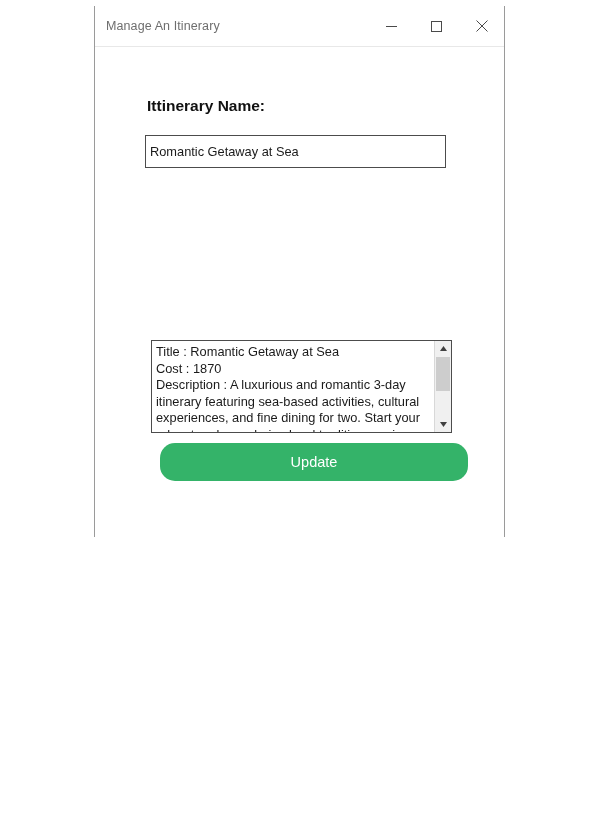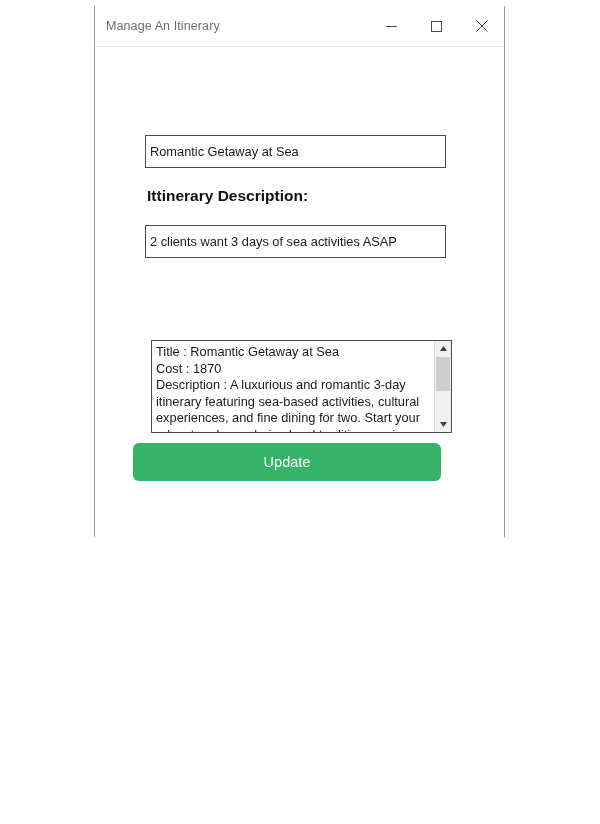--- a/index.html
+++ b/index.html
@@ -154,25 +154,25 @@
     position: absolute;
     left: 1px;
     right: 1px;
     top: 16px;
     height: 34px;
     background: #cdcdcd;
   }
 
   .btn {
     position: absolute;
-    left: 38px;
+    left: 65px;
     width: 308px;
     height: 38px;
     border: none;
-    border-radius: 6px;
+    border-radius: 15px;
     font-size: 14.5px;
     color: #ffffff;
     font-family: "Liberation Sans", sans-serif;
     cursor: pointer;
     padding: 0;
   }
 
   #btn-update {
     top: 396px;
     background: #34b369;
@@ -207,24 +207,23 @@
           <svg width="12" height="12" viewBox="0 0 12 12">
               <line x1="0.5" y1="0.5" x2="11.5" y2="11.5" stroke="#4a4a4a" stroke-width="1"></line>
               <line x1="11.5" y1="0.5" x2="0.5" y2="11.5" stroke="#4a4a4a" stroke-width="1"></line>
             </svg>
         </div>
       </div>
     </div>
 
     <div class="client">
 
+      <div class="label" id="label-name">Ittinerary Name:</div>
       <input class="text-input" id="input-name" type="text" value="Romantic Getaway at Sea" style="">
 
-      <div class="label" id="label-desc">Ittinerary Description:</div>
-      <input class="text-input" id="input-desc" type="text" value="2 clients want 3 days of sea activities ASAP" style="">
 
       <div class="result-box">
         <div class="result-text">Title : Romantic Getaway at Sea
 Cost : 1870
 Description : A luxurious and romantic 3-day itinerary featuring sea-based activities, cultural experiences, and fine dining for two. Start your adventure by exploring local traditions, enjoy</div>
         <div class="scrollbar">
           <div class="sb-arrow">
             <svg width="7" height="5" viewBox="0 0 7 5">
                 <polygon points="3.5,0 7,5 0,5" fill="#404040"></polygon>
               </svg>

